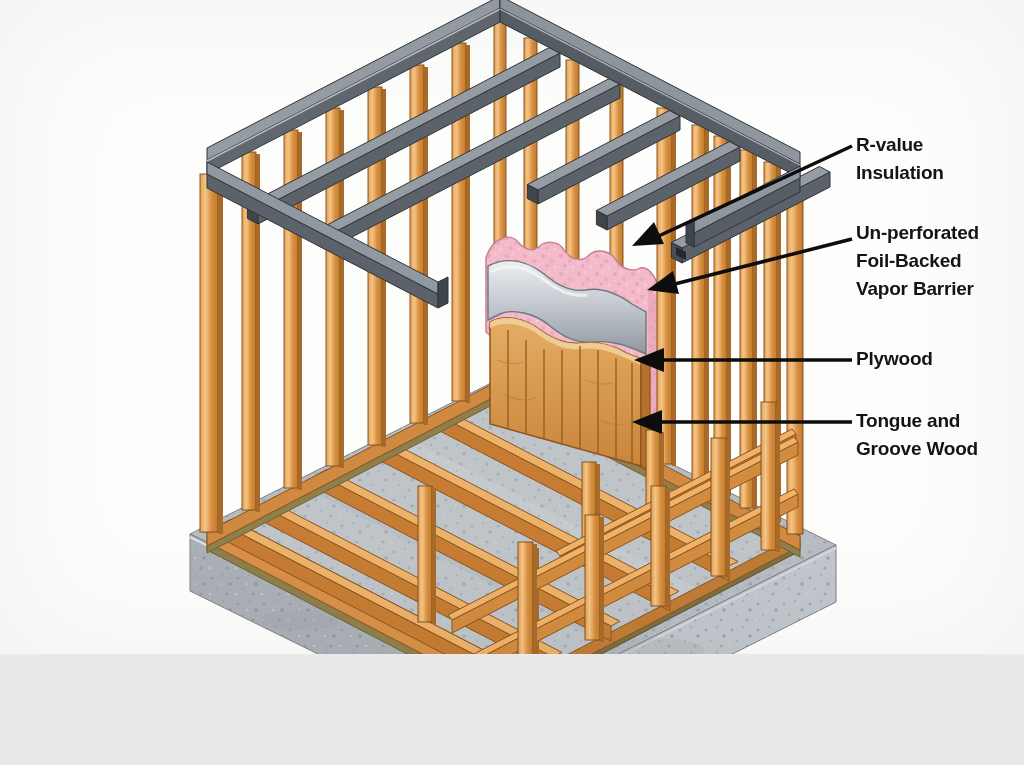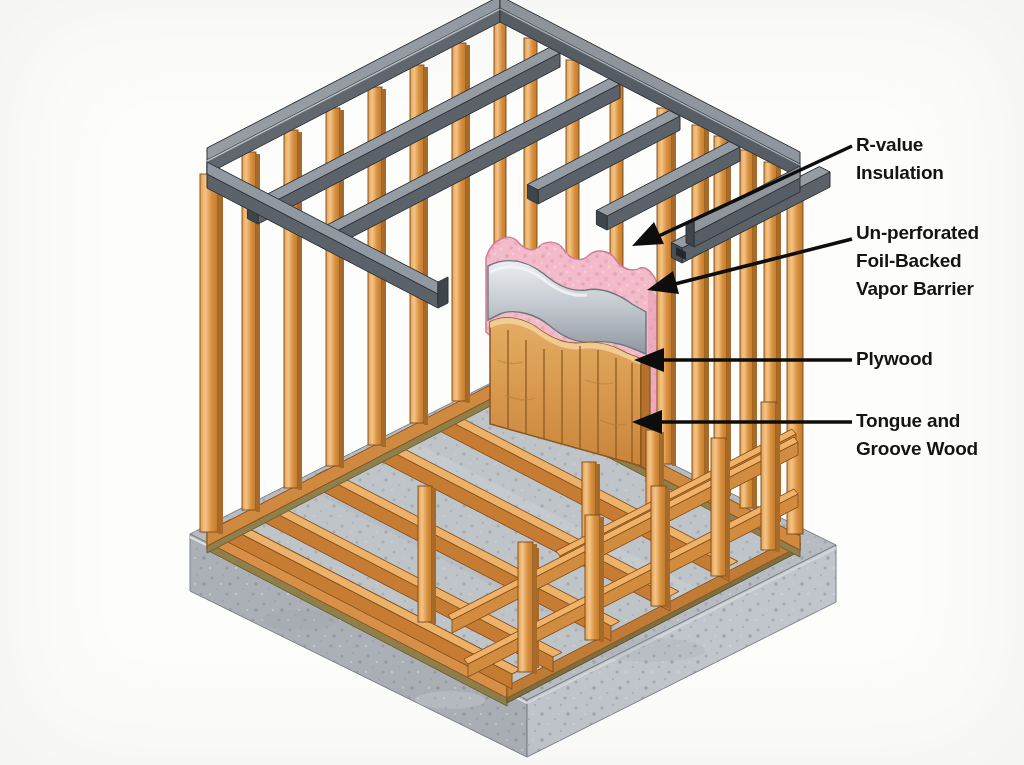--- a/index.html
+++ b/index.html
@@ -1,16 +1,16 @@
 <!DOCTYPE html>
 <html><head>
 <meta charset="utf-8">
 <style>
   html,body{margin:0;padding:0;background:#e9e9e9;}
-  .stage{position:relative;width:1024px;height:765px;background:#fdfdfb;overflow:hidden;
+  .stage{position:relative;width:1024px;height:654px;background:#fdfdfb;overflow:hidden;
          font-family:"Liberation Sans",sans-serif;}
   .vignette{position:absolute;inset:0;pointer-events:none;
             box-shadow:inset 0 0 130px rgba(80,80,80,.07);}
   svg{position:absolute;left:0;top:0;}
   .label{position:absolute;left:856px;width:170px;color:#141414;
          font-weight:bold;font-size:19px;line-height:28px;letter-spacing:-0.2px;}
   .ln{display:block;white-space:nowrap;}
 </style>
 </head>
 <body>

